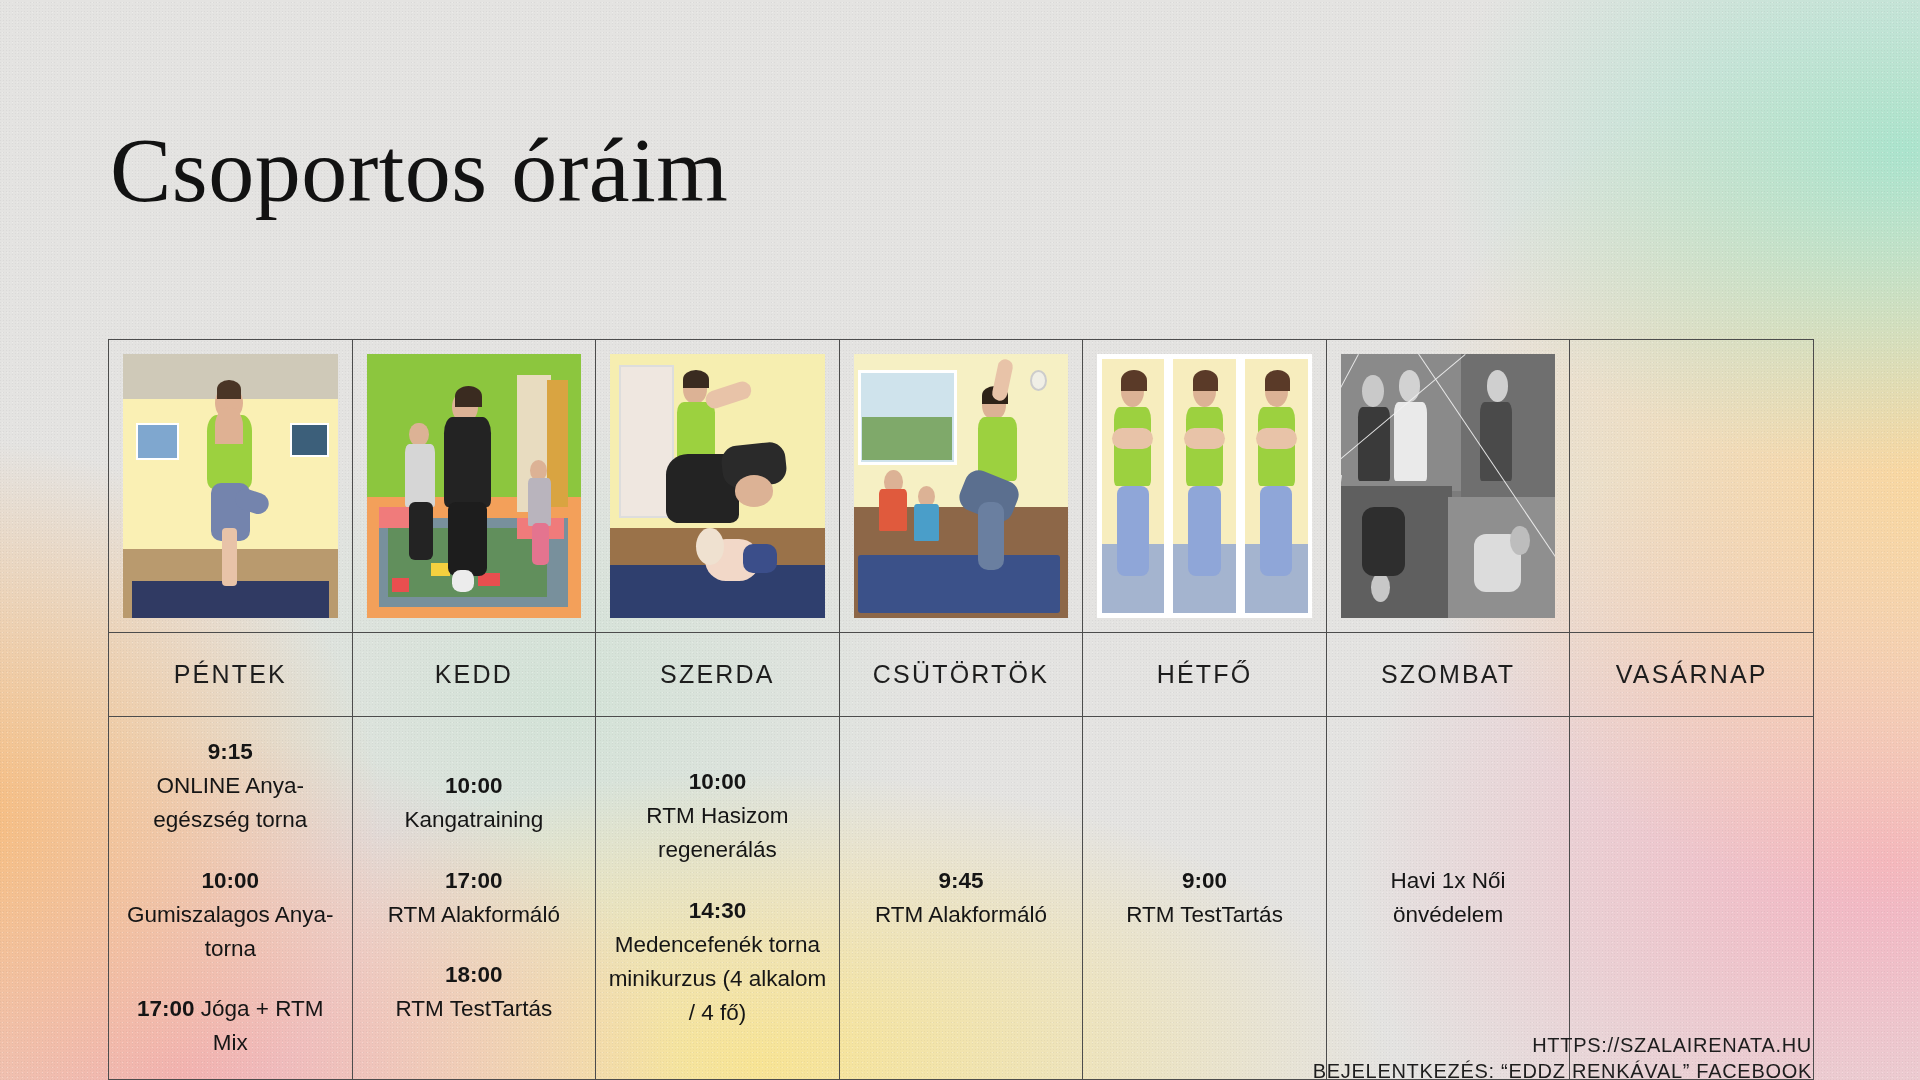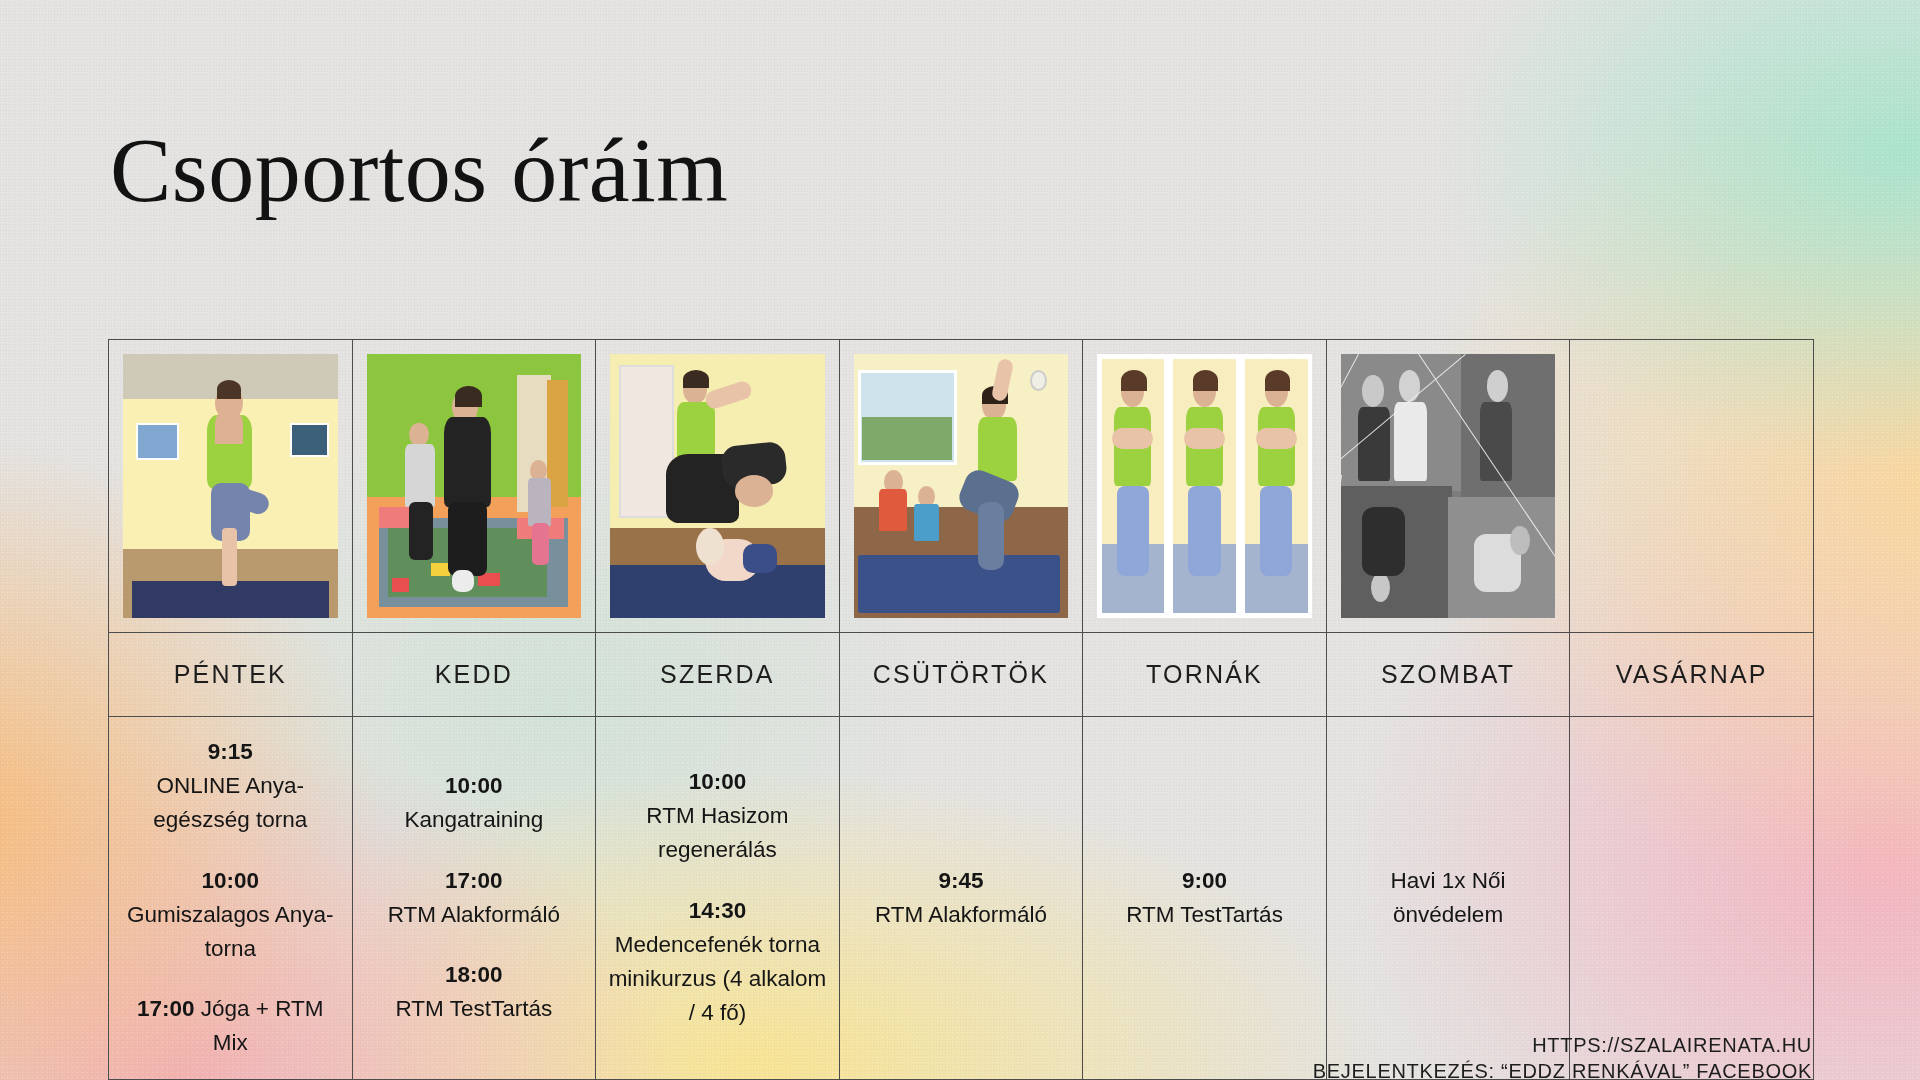--- a/index.html
+++ b/index.html
@@ -327,21 +327,21 @@
           </td>
           <td class="photo-cell">
             <div class="photo-frame empty"></div>
           </td>
         </tr>
       <tr id="day-row">
           <td class="day-cell"><span>PÉNTEK</span></td>
           <td class="day-cell"><span>KEDD</span></td>
           <td class="day-cell"><span>SZERDA</span></td>
           <td class="day-cell"><span>CSÜTÖRTÖK</span></td>
-          <td class="day-cell"><span>TORNÁK</span></td>
+          <td class="day-cell"><span>HÉTFŐ</span></td>
           <td class="day-cell"><span>SZOMBAT</span></td>
           <td class="day-cell"><span>VASÁRNAP</span></td>
         </tr>
       <tr id="class-row">
           <td class="class-cell">
             <span class="entry time">9:15</span>
             <span class="entry">ONLINE Anya-egészség torna</span>
             <span class="gap"></span>
             <span class="entry time">10:00</span>
             <span class="entry">Gumiszalagos Anya-torna</span>

